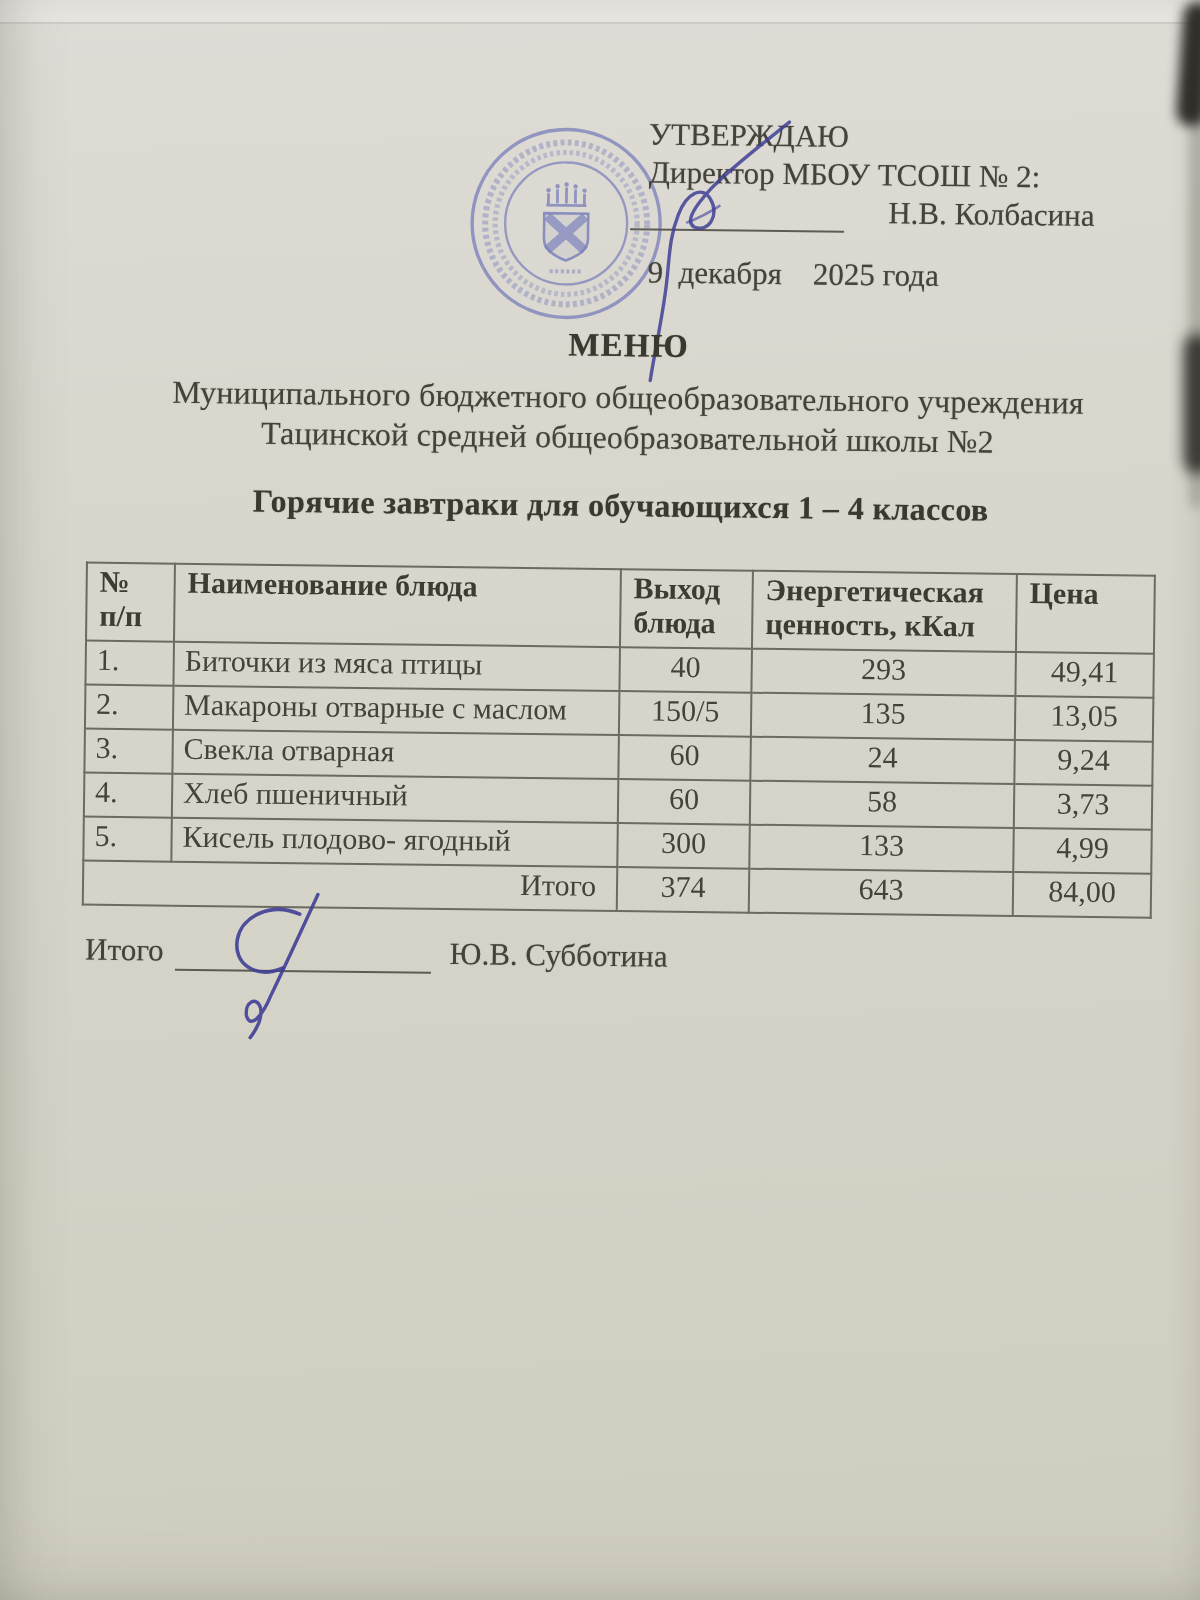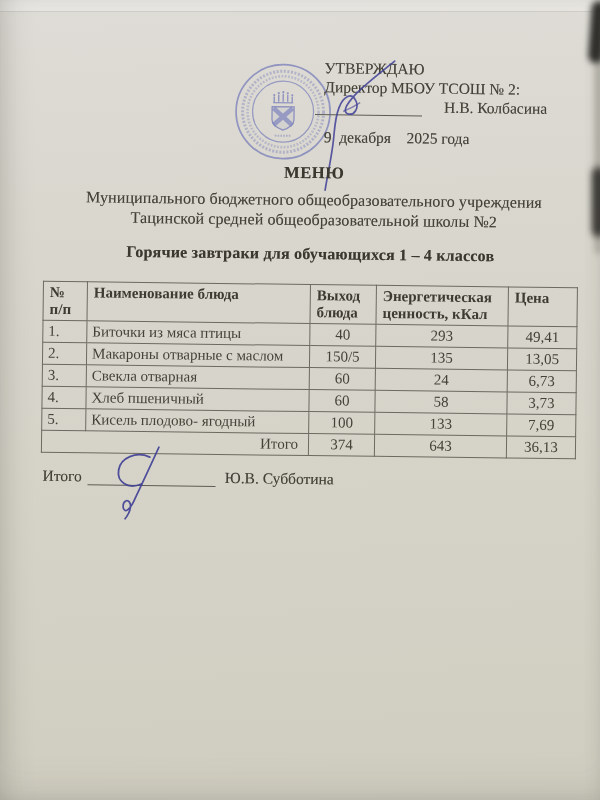--- a/index.html
+++ b/index.html
@@ -143,41 +143,41 @@
         <td>Макароны отварные с маслом</td>
         <td class="c">150/5</td>
         <td class="c">135</td>
         <td class="c">13,05</td>
       </tr>
       <tr>
         <td>3.</td>
         <td>Свекла отварная</td>
         <td class="c">60</td>
         <td class="c">24</td>
-        <td class="c">6,73</td>
+        <td class="c">9,24</td>
       </tr>
       <tr>
         <td>4.</td>
         <td>Хлеб пшеничный</td>
         <td class="c">60</td>
         <td class="c">58</td>
         <td class="c">3,73</td>
       </tr>
       <tr>
         <td>5.</td>
         <td>Кисель плодово- ягодный</td>
-        <td class="c">100</td>
+        <td class="c">300</td>
         <td class="c">133</td>
-        <td class="c">7,69</td>
+        <td class="c">4,99</td>
       </tr>
       <tr>
         <td colspan="2" class="r">Итого</td>
         <td class="c">374</td>
         <td class="c">643</td>
-        <td class="c">36,13</td>
+        <td class="c">84,00</td>
       </tr>
     </tbody>
   </table>
 
   <div class="footer-row soft">
     <span>Итого</span>
     <span class="cook-line"></span>
     <span class="name">Ю.В. Субботина</span>
   </div>
 

